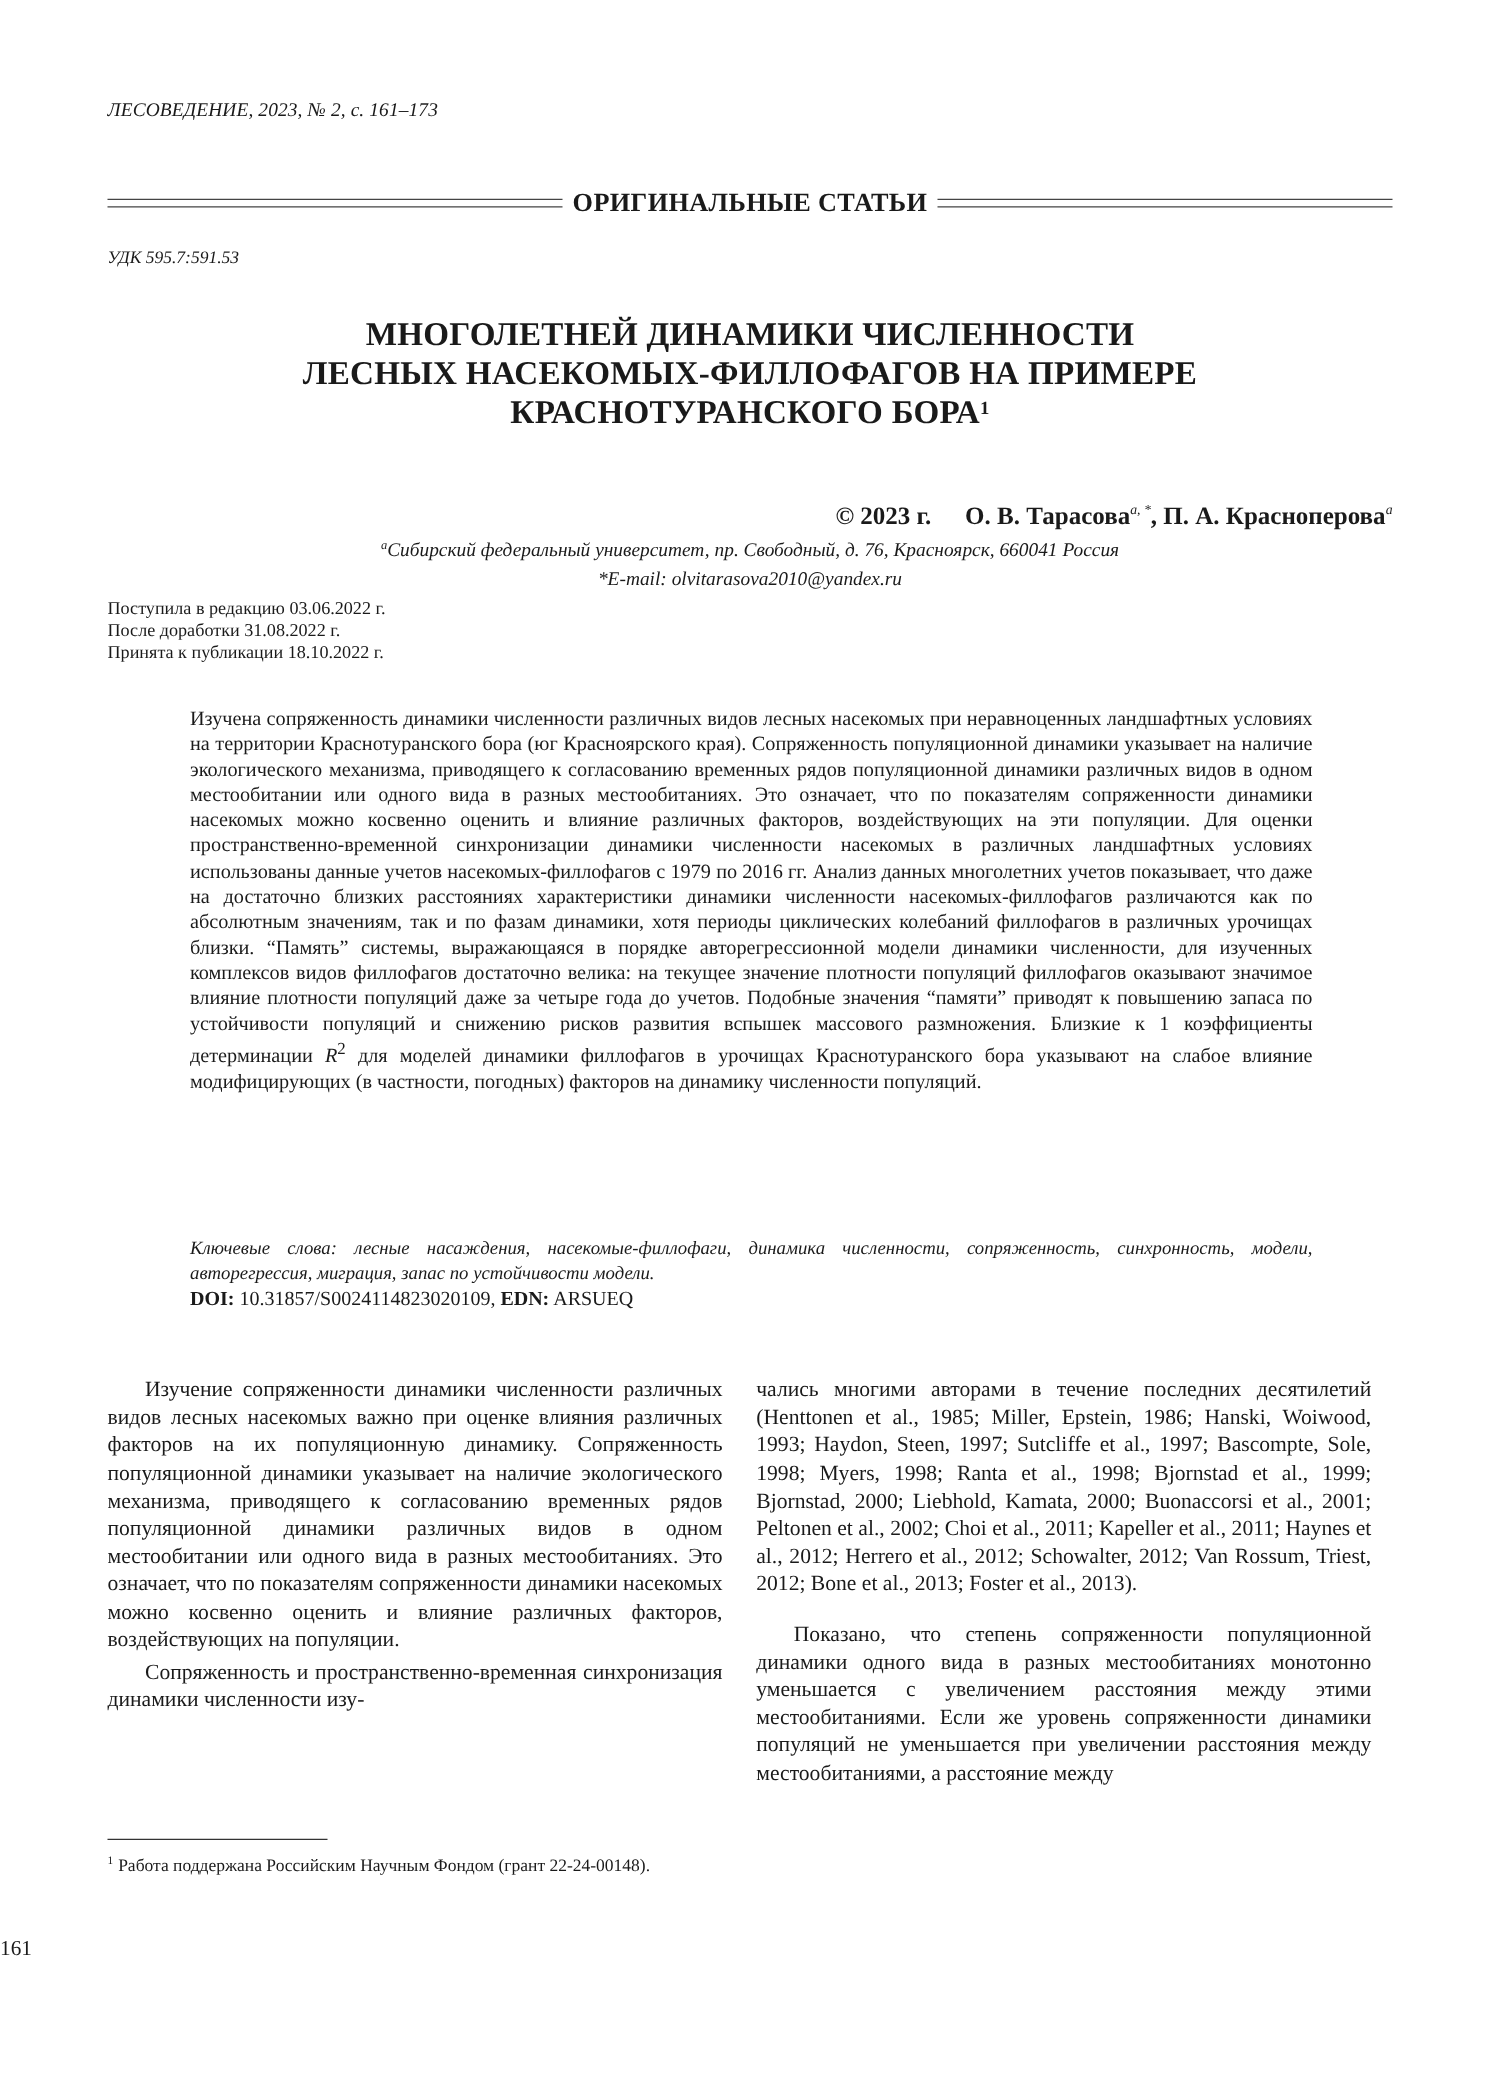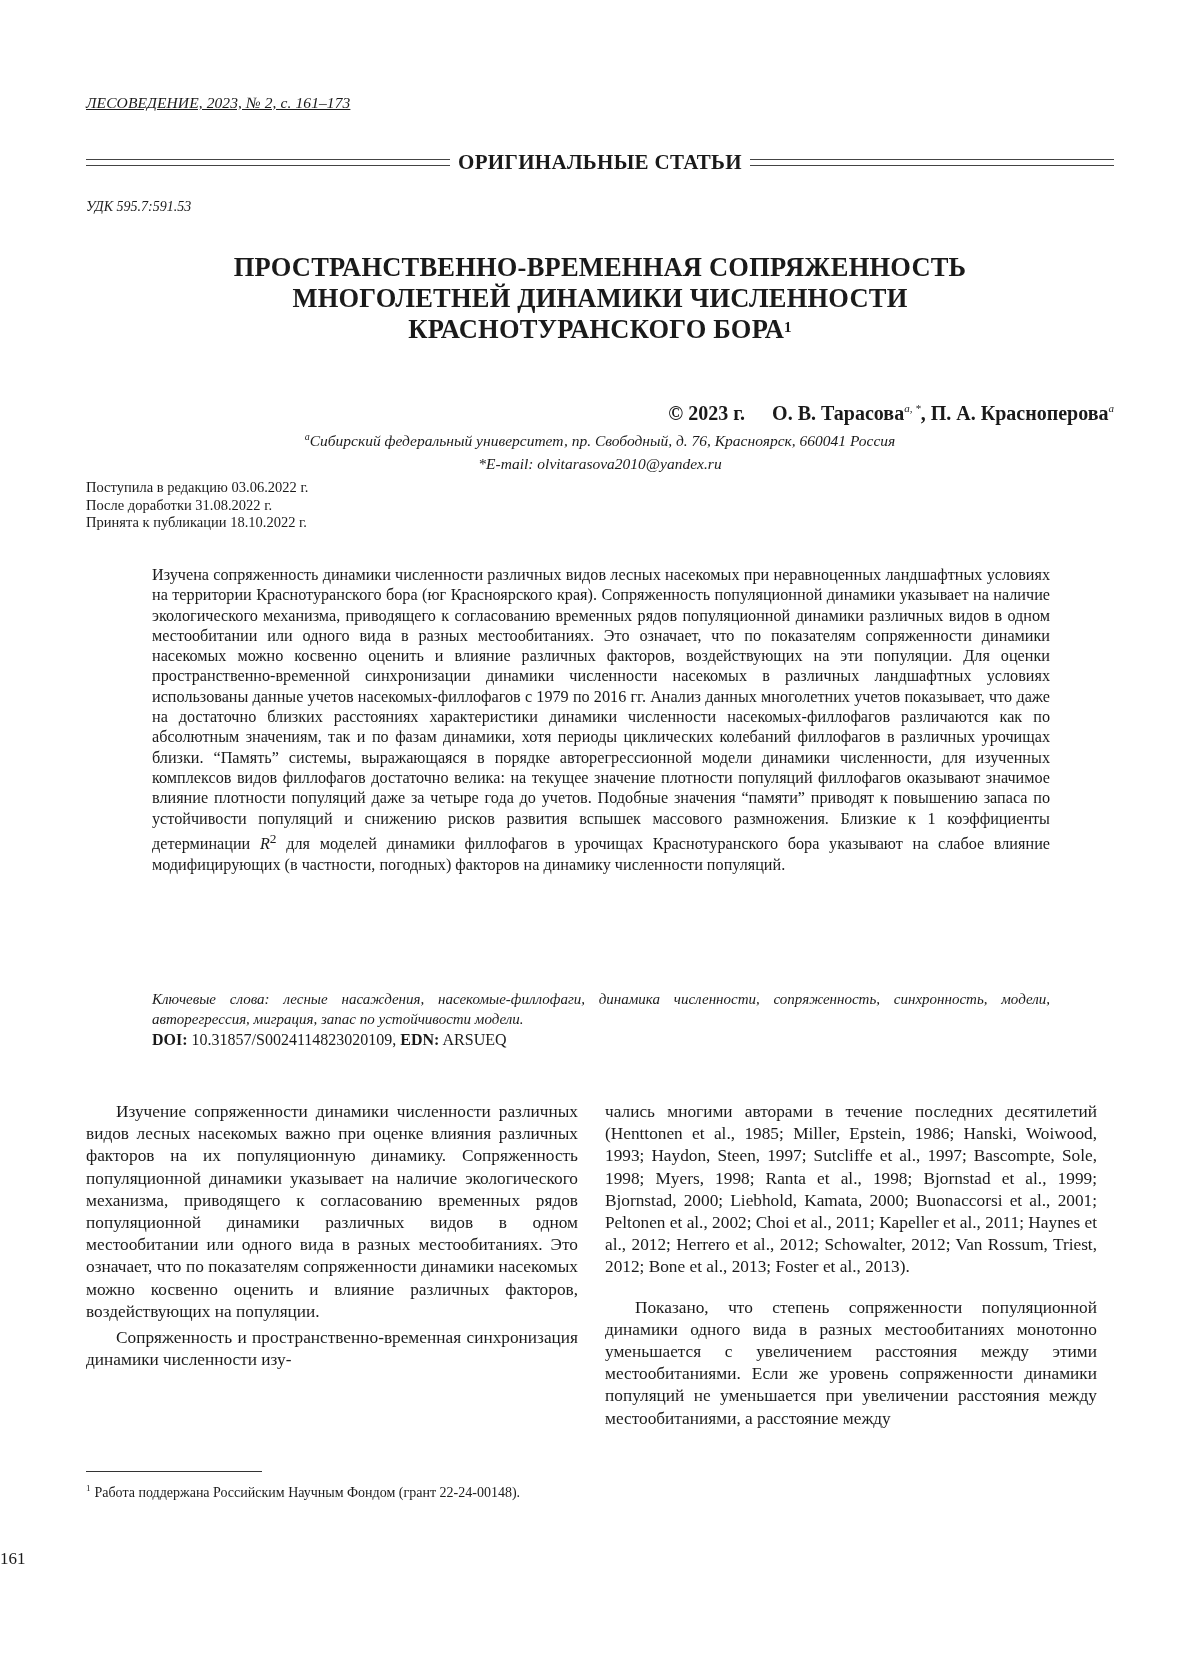--- a/index.html
+++ b/index.html
@@ -1,19 +1,19 @@
 <!DOCTYPE html>
 <html><head>
 <meta charset="utf-8">
 <style>
   html, body { margin: 0; padding: 0; background: #ffffff; }
   body { width: 1200px; height: 1669px; position: relative; overflow: hidden; color: #1a1a1a; font-family: "Liberation Serif", serif; }
   .abs { position: absolute; }
 
-  .journal-ref { left: 86px; top: 94px; font-size: 15.5px; font-style: italic; letter-spacing: 0.1px; text-decoration: underline; }
+  .journal-ref { left: 86px; top: 80px; font-size: 15.5px; font-style: italic; letter-spacing: 0.1px; }
 
   .section-bar { left: 86px; top: 148px; width: 1028px; height: 28px; display: flex; align-items: center; }
   .section-bar .rule { flex: 1; height: 5px; border-top: 1.6px solid #444; border-bottom: 1.6px solid #444; }
   .section-bar .label { padding: 0 8px; font-size: 21px; font-weight: bold; letter-spacing: 0.3px; white-space: nowrap; }
 
   .udk { left: 86px; top: 199px; font-size: 14px; font-style: italic; }
 
   .title { left: 86px; top: 252px; width: 1028px; text-align: center; font-size: 26.5px; font-weight: bold; line-height: 31px; letter-spacing: 0.2px; }
   .title .line { display: block; }
   .title sup { font-size: 15px; vertical-align: top; position: relative; top: -2px; }
@@ -57,22 +57,22 @@
 
 <div class="abs section-bar">
   <div class="rule"></div>
   <div class="label">ОРИГИНАЛЬНЫЕ СТАТЬИ</div>
   <div class="rule"></div>
 </div>
 
 <div class="abs udk">УДК 595.7:591.53</div>
 
 <div class="abs title">
-  <span class="line">ПРОСТРАНСТВЕННО-ВРЕМЕННАЯ СОПРЯЖЕННОСТЬ</span>
   <span class="line">МНОГОЛЕТНЕЙ ДИНАМИКИ ЧИСЛЕННОСТИ</span>
+  <span class="line">ЛЕСНЫХ НАСЕКОМЫХ-ФИЛЛОФАГОВ НА ПРИМЕРЕ</span>
   <span class="line"><span>КРАСНОТУРАНСКОГО БОРА</span><sup>1</sup></span>
 </div>
 
 <div class="abs authors">
   <span class="year">© 2023 г.</span>
   <span>О. В. Тарасова</span><sup>a, *</sup><span>, </span><span>П. А. Краснoперова</span><sup>a</sup>
 </div>
 
 <div class="abs affil">
   <sup>a</sup><span>Сибирский федеральный университет, пр. Свободный, д. 76, Красноярск, 660041 Россия</span>

